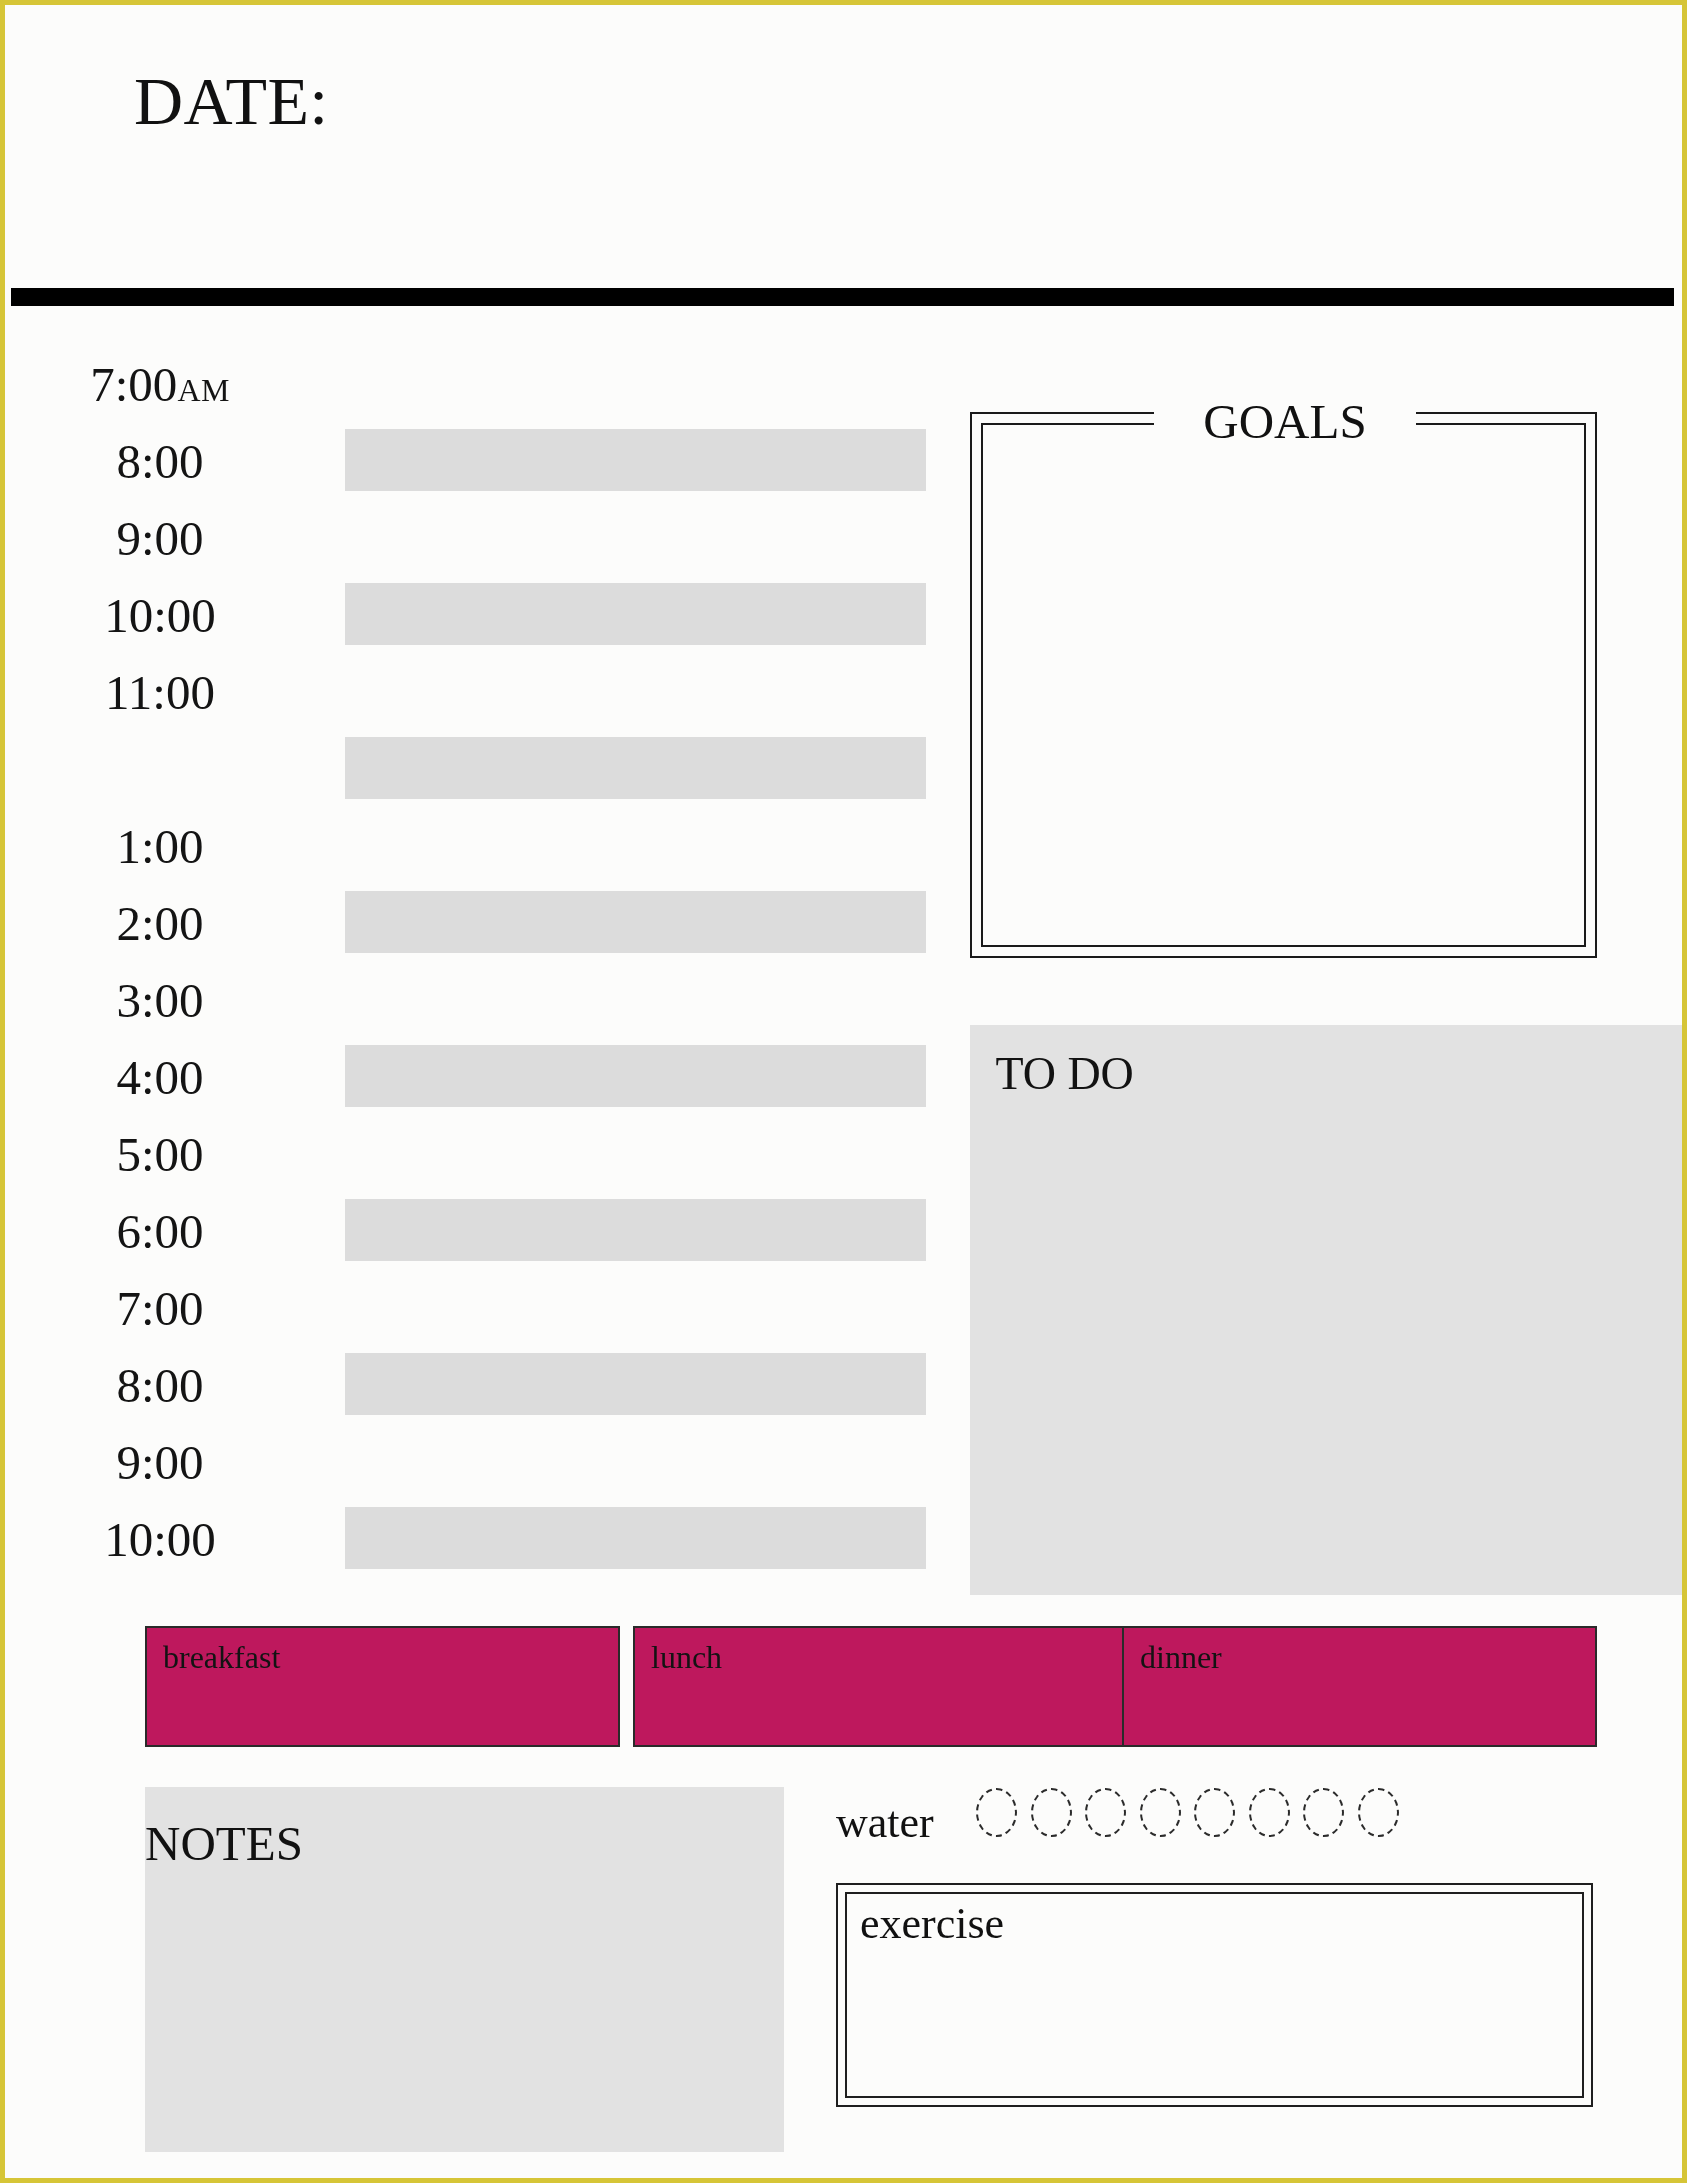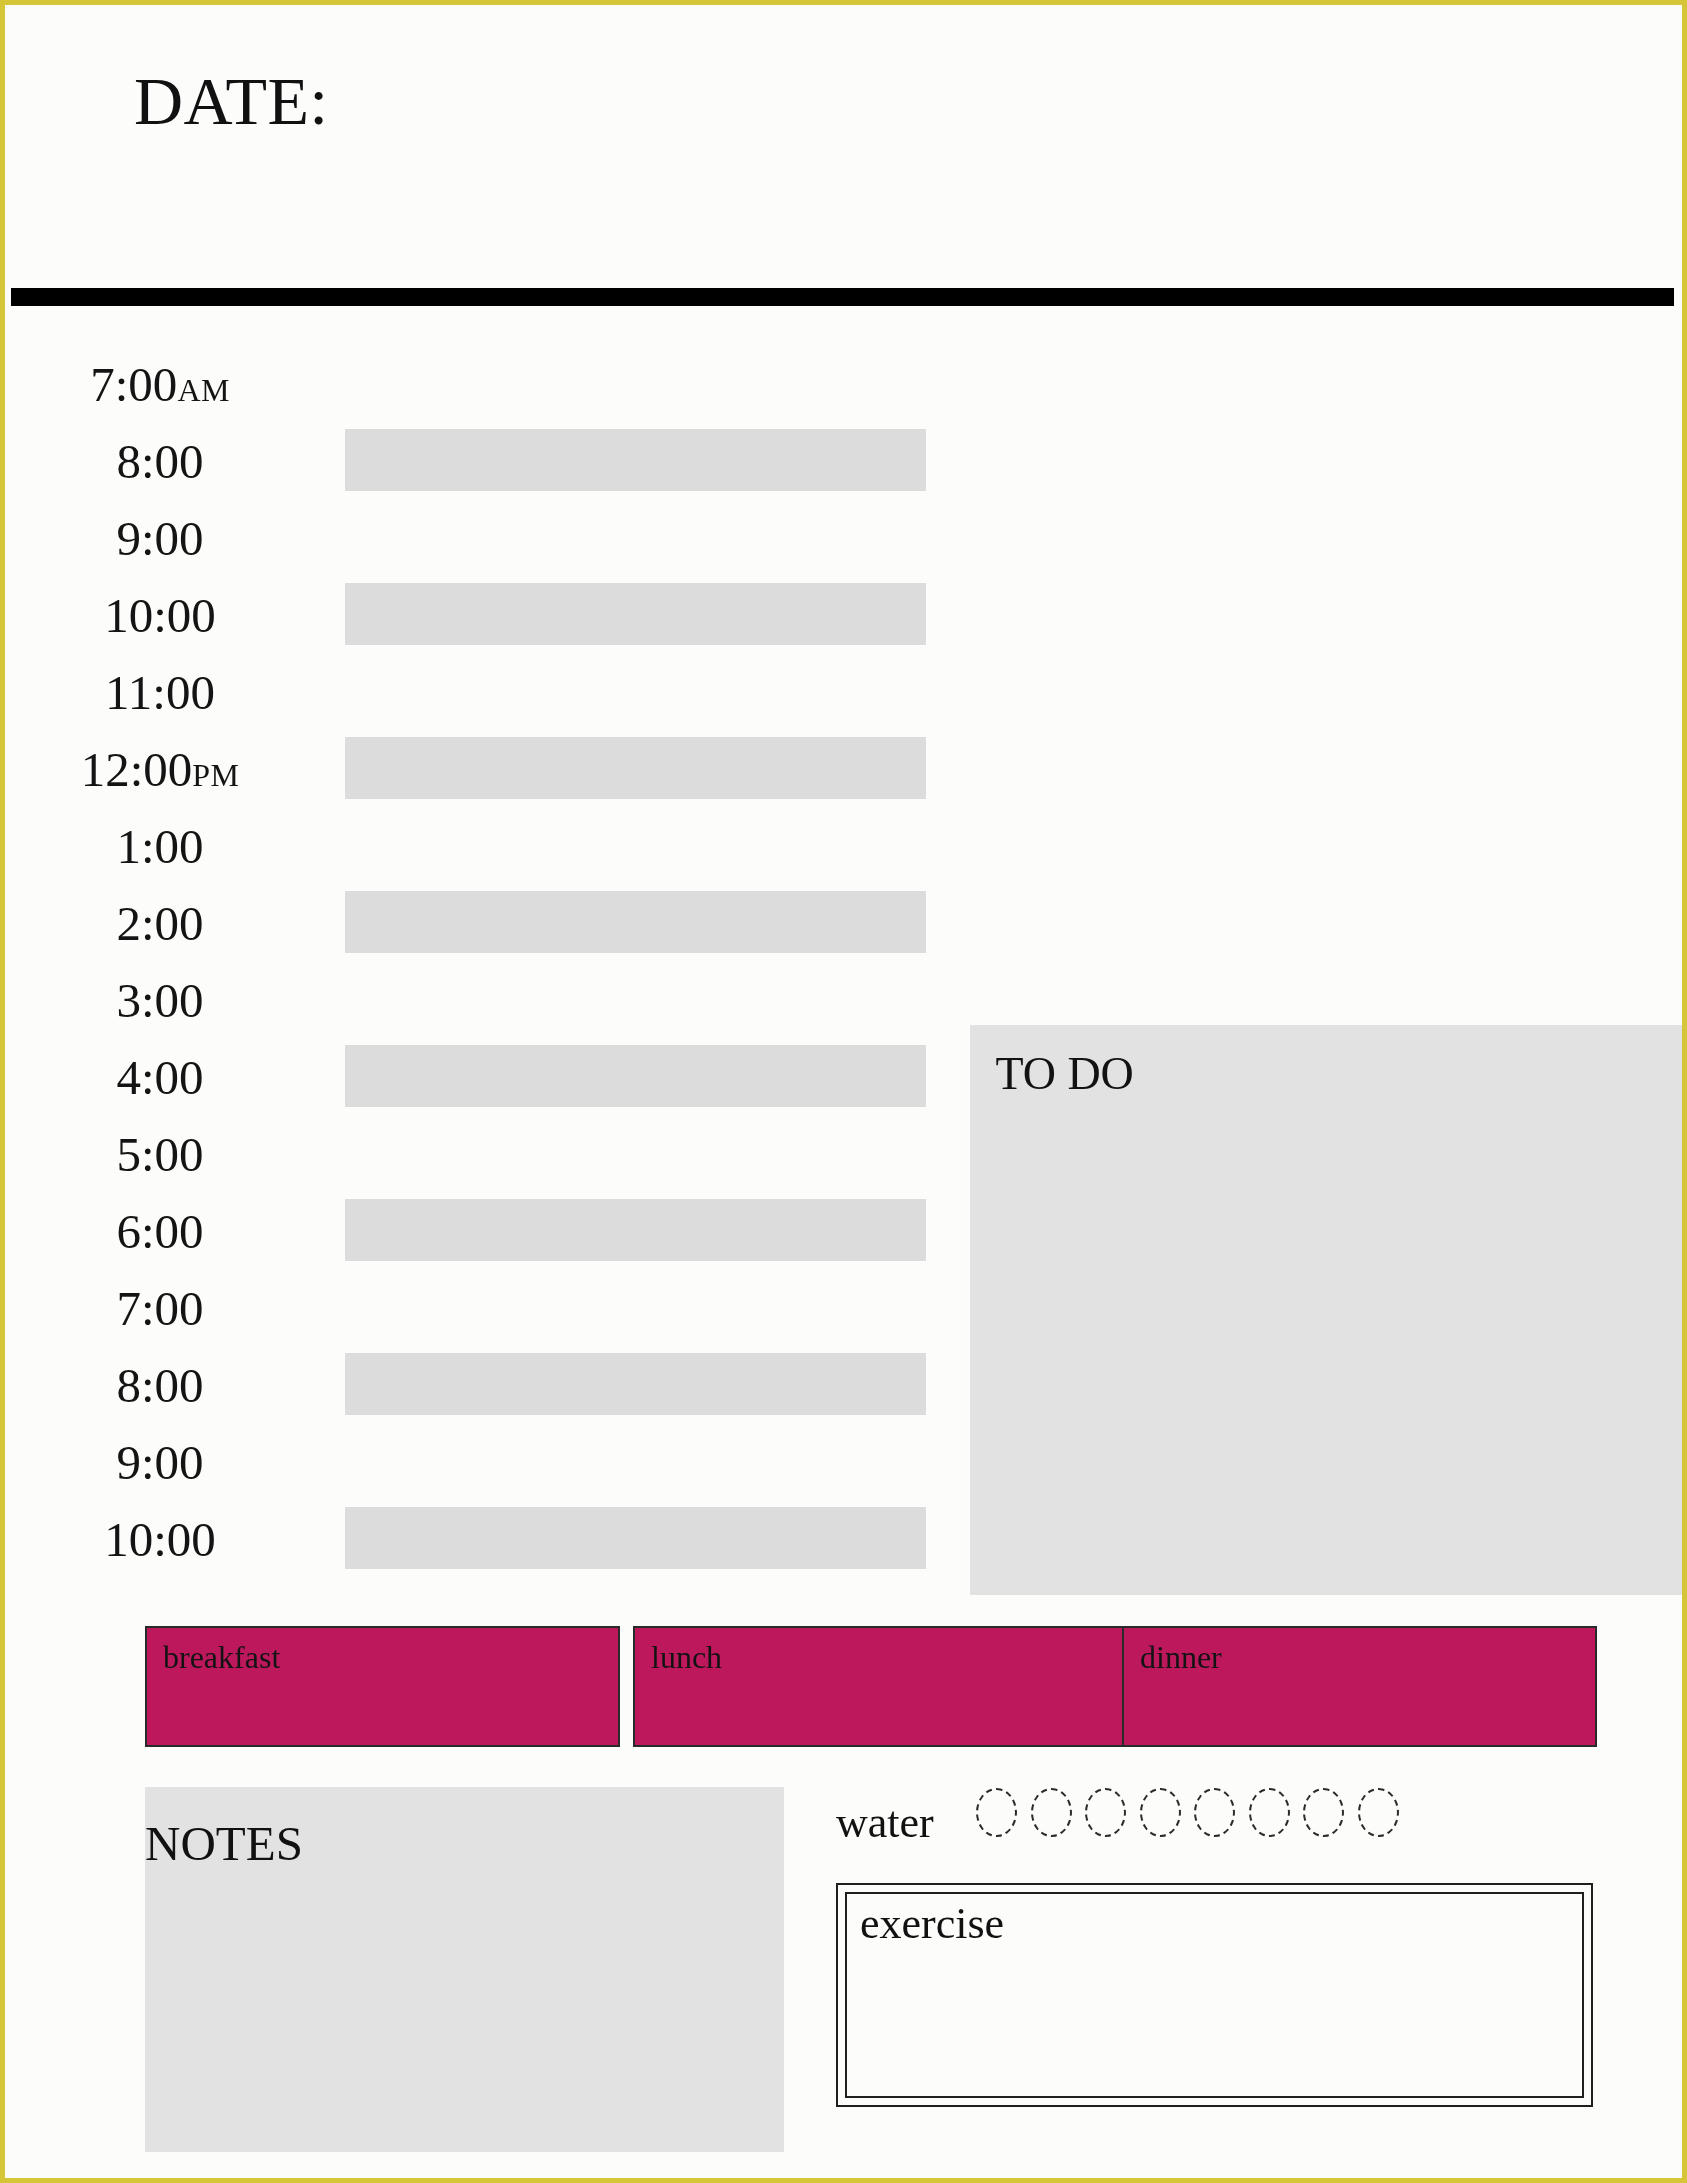--- a/index.html
+++ b/index.html
@@ -315,21 +315,20 @@
         </div>
         <div class="row">
           <div class="row-time">10:00</div>
           <div class="row-slot filled"></div>
         </div>
         <div class="row">
           <div class="row-time">11:00</div>
           <div class="row-slot"></div>
         </div>
         <div class="row">
-          <div class="row-time">12:00<span class="meridiem">PM</span></div>
           <div class="row-slot filled"></div>
         </div>
         <div class="row">
           <div class="row-time">1:00</div>
           <div class="row-slot"></div>
         </div>
         <div class="row">
           <div class="row-time">2:00</div>
           <div class="row-slot filled"></div>
         </div>
@@ -360,20 +359,26 @@
         <div class="row">
           <div class="row-time">9:00</div>
           <div class="row-slot"></div>
         </div>
         <div class="row">
           <div class="row-time">10:00</div>
           <div class="row-slot filled"></div>
         </div>
       </div>
 
+    <div class="goals">
+      <div class="goals-outer"></div>
+      <div class="goals-inner"></div>
+      <div class="goals-title-mask"></div>
+      <div class="goals-title">GOALS</div>
+    </div>
 
     <div class="todo">
       <div class="todo-title">TO DO</div>
     </div>
 
     <div class="meals" id="meals">
         <div class="meal-box b1">
           <div class="meal-label">breakfast</div>
         </div>
         <div class="meal-box b2">

